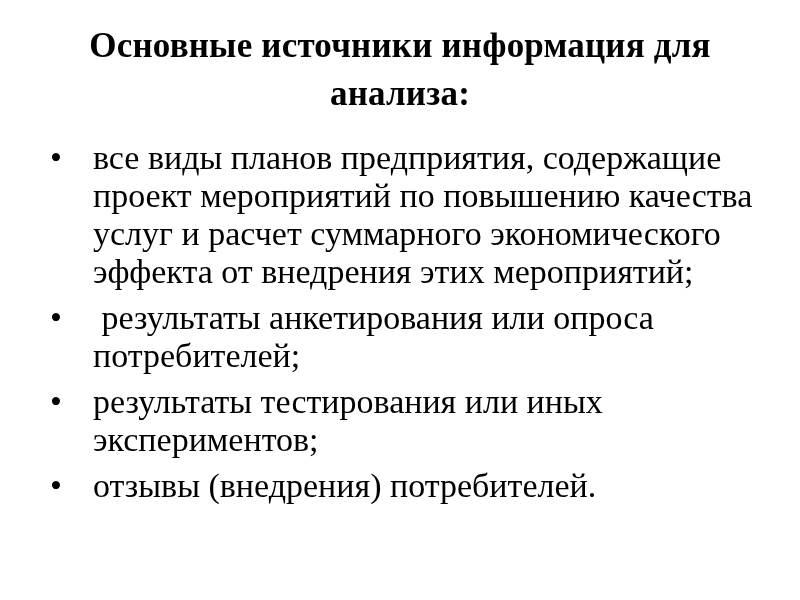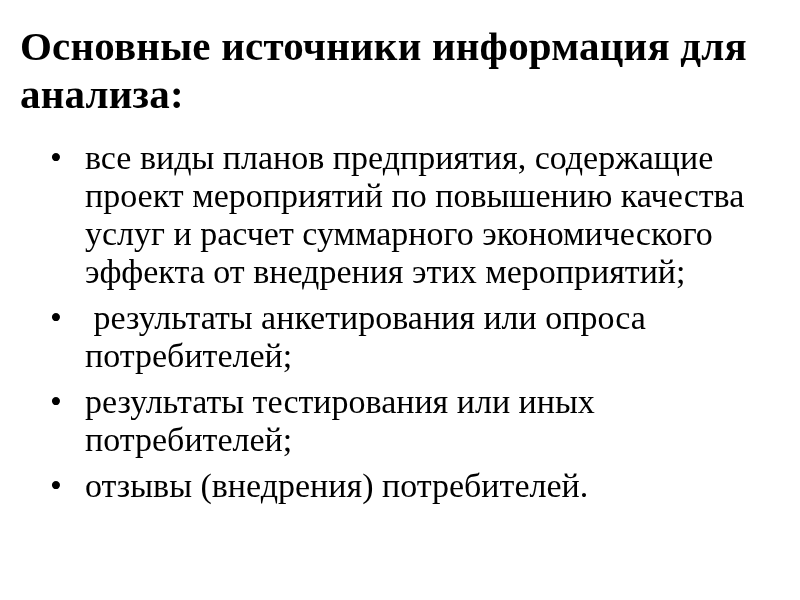--- a/index.html
+++ b/index.html
@@ -16,23 +16,24 @@
   }
   .slide {
     position: relative;
     width: 800px;
     height: 600px;
     background: #ffffff;
     box-sizing: border-box;
   }
   .title {
     margin: 22px 20px 0 20px;
-    font-size: 41px;
+    font-size: 35px;
     line-height: 48px;
     font-weight: bold;
+    text-align: center;
     white-space: pre-line;
     letter-spacing: 0.2px;
   }
   .bullets {
     list-style: none;
     margin: 21px 8px 0 50px;
     padding: 0;
   }
   .bullet-item {
     display: flex;
@@ -43,20 +44,21 @@
   }
   .marker {
     flex: 0 0 35px;
     width: 35px;
     font-size: 34px;
     line-height: 38px;
   }
   .text {
     flex: 1 1 auto;
     white-space: pre-line;
+    margin-left: 8px;
   }
 </style>
 </head>
 <body>
 
 <div class="slide">
   <h1 class="title">Основные источники информация для
 анализа:</h1>
 
   <ul class="bullets">
@@ -68,20 +70,20 @@
 эффекта от внедрения этих мероприятий;</span>
     </li>
     <li class="bullet-item">
       <span class="marker">•</span>
       <span class="text">&nbsp;результаты анкетирования или опроса
 потребителей;</span>
     </li>
     <li class="bullet-item">
       <span class="marker">•</span>
       <span class="text">результаты тестирования или иных
-потребителей;</span>
+экспериментов;</span>
     </li>
     <li class="bullet-item">
       <span class="marker">•</span>
       <span class="text">отзывы (внедрения) потребителей.</span>
     </li>
   </ul>
 </div>
 
 </body></html>

